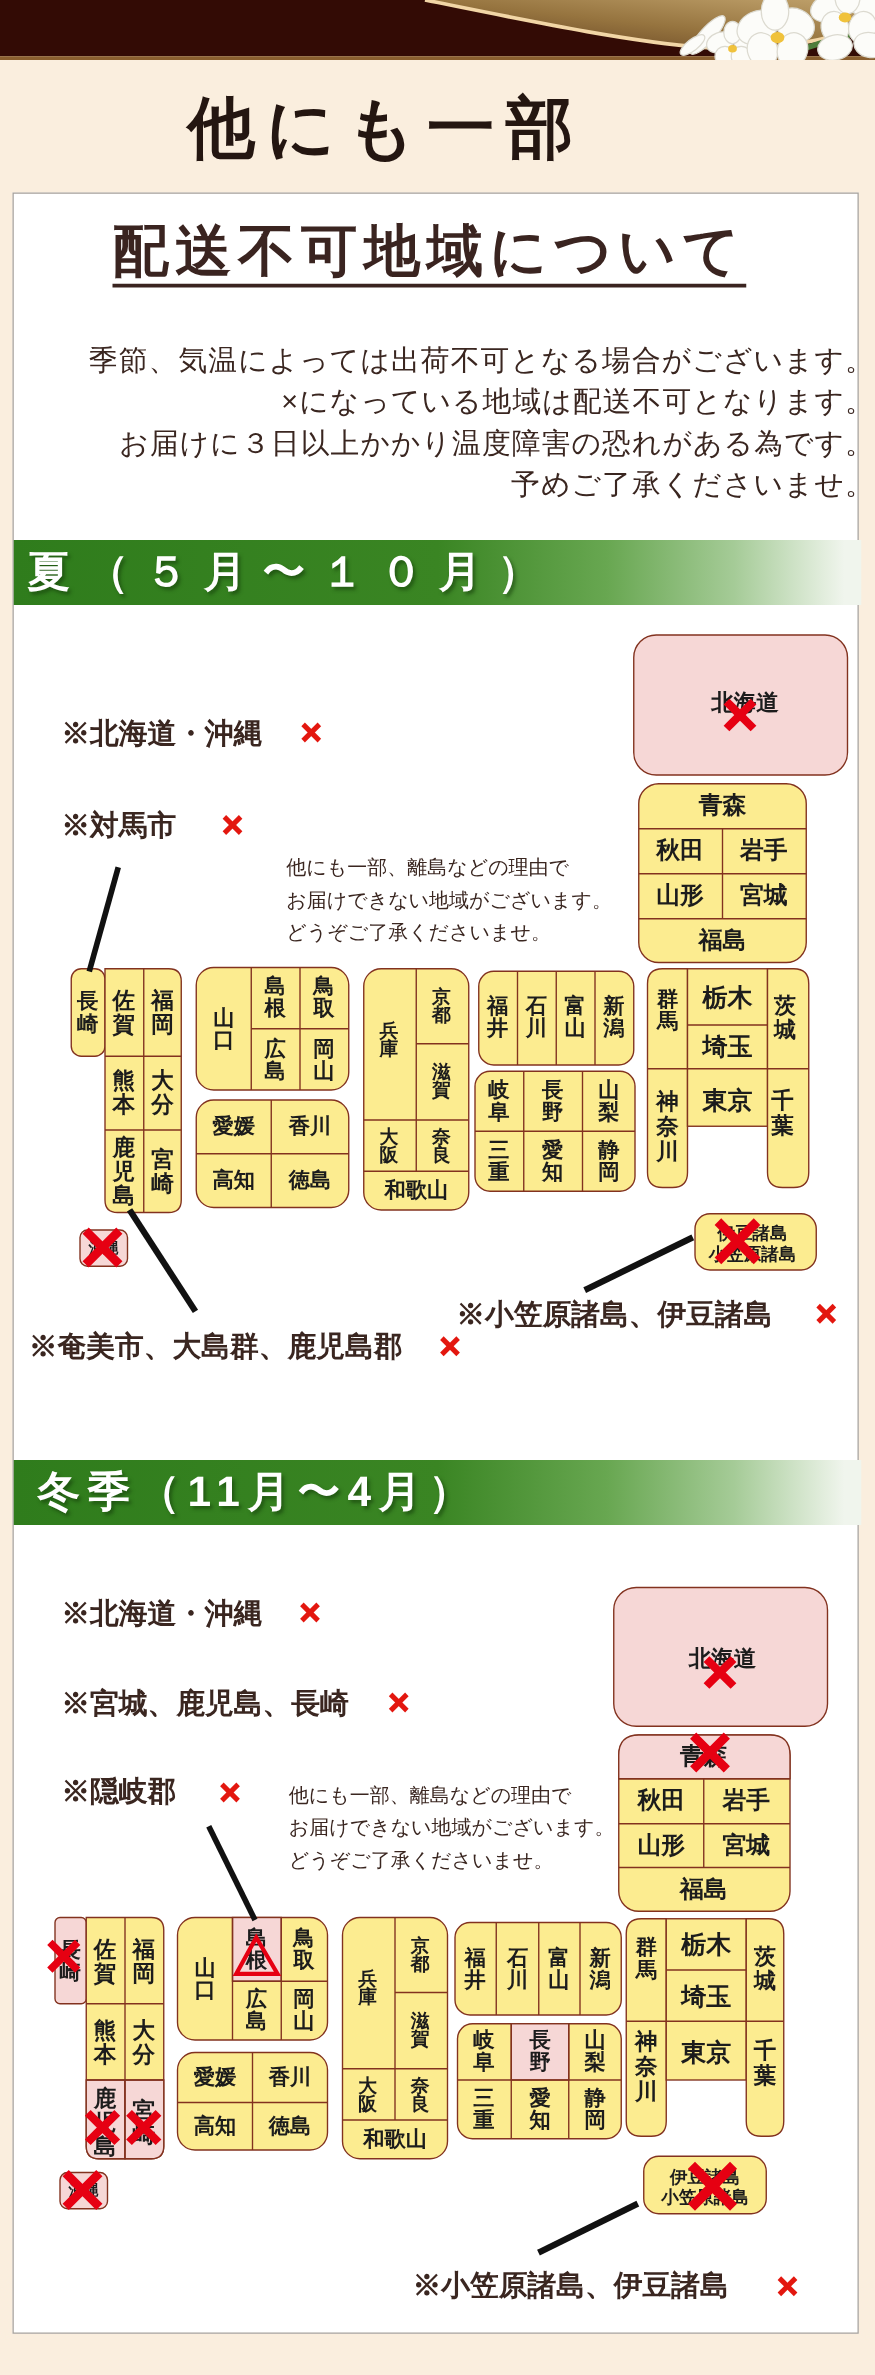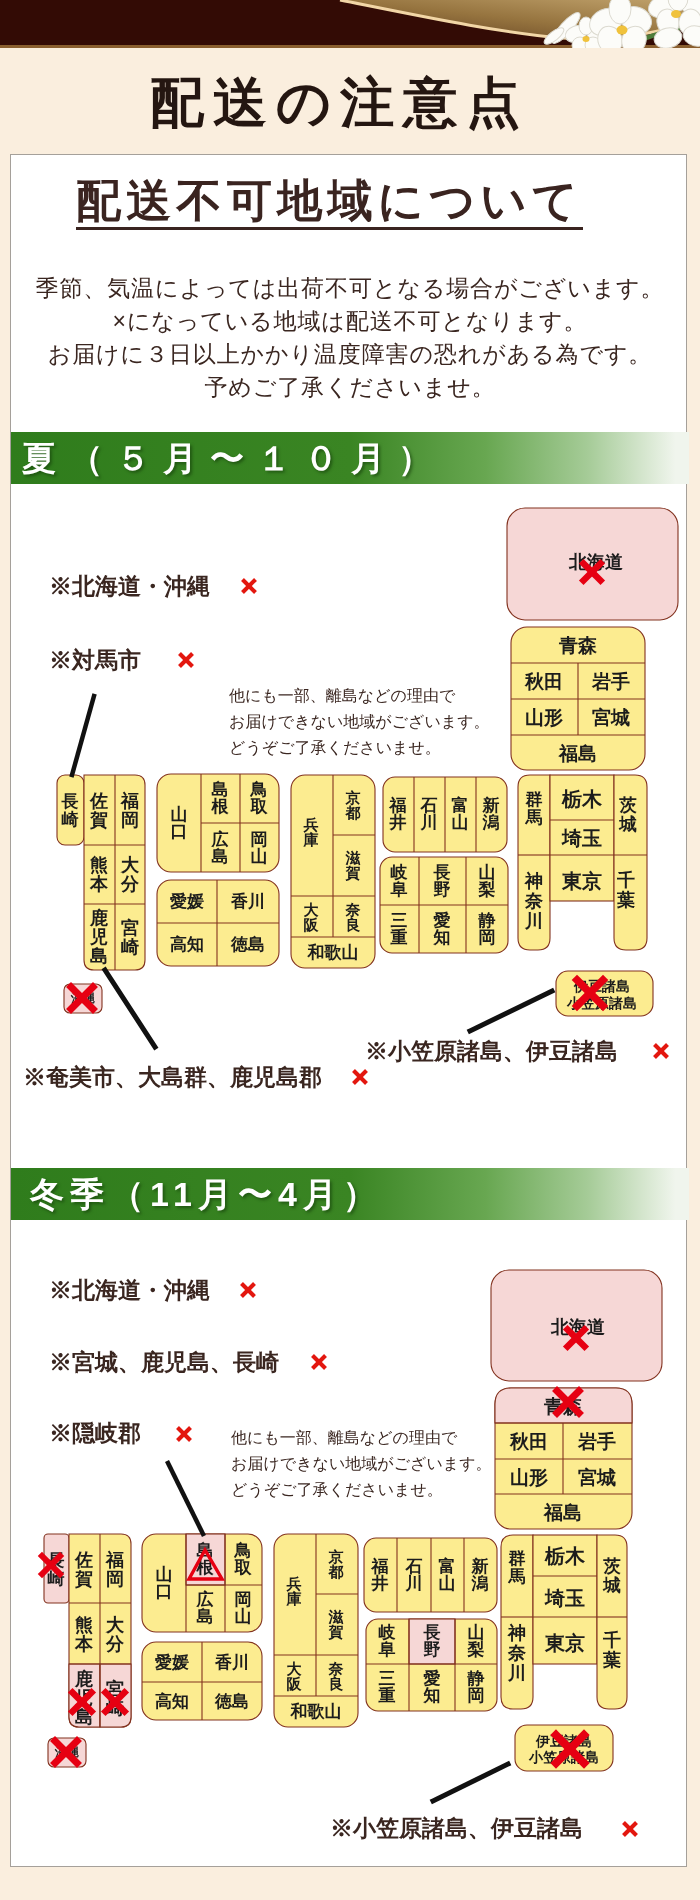--- a/index.html
+++ b/index.html
@@ -1,21 +1,21 @@
 <!DOCTYPE html>
 <html lang="ja"><head><meta charset="utf-8">
 <style>
 html,body{margin:0;padding:0;}
 body{width:700px;height:1900px;position:relative;background:#faeede;font-family:"Liberation Sans",sans-serif;overflow:hidden;}
 #hdr{position:absolute;top:0;left:0;width:700px;height:48px;}
 #title{position:absolute;top:67px;left:150px;font-family:"Liberation Serif",serif;font-weight:bold;font-size:54px;letter-spacing:9px;color:#241611;white-space:nowrap;}
 #whitebox{position:absolute;top:154px;left:10px;width:675px;height:1711px;background:#fff;border:1px solid #a5a09a;}
-#h2wrap{position:absolute;top:177px;left:76px;white-space:nowrap;}
+#h2wrap{position:absolute;top:177px;left:90px;white-space:nowrap;}
 #h2wrap span{display:inline-block;font-family:"Liberation Serif",serif;font-weight:bold;font-size:45px;line-height:48px;letter-spacing:5.3px;color:#3a2420;border-bottom:3px solid #3a2420;padding:0 0 2px 0;}
-#para{position:absolute;top:272px;left:0;width:700px;text-align:center;font-size:23px;letter-spacing:0.9px;line-height:33px;color:#3a2620;}
+#para{position:absolute;top:272px;left:0;width:700px;text-align:right;font-size:23px;letter-spacing:0.9px;line-height:33px;color:#3a2620;}
 .banner{position:absolute;left:11px;width:678px;height:52px;background:linear-gradient(90deg,#2f7c1c 0%,#3a8523 50%,#68a751 70%,#a5cb97 85%,#f0f5ed 98%);color:#fff;font-weight:bold;font-size:34px;line-height:52px;text-shadow:2px 2px 3px rgba(20,60,10,0.6);white-space:nowrap;}
 #overlay{position:absolute;top:0;left:0;}
 </style></head>
 <body>
 <svg id="hdr" width="700" height="48" viewBox="0 0 700 48">
  <rect x="0" y="0" width="700" height="45" fill="#330b05"></rect>
  <rect x="0" y="45" width="700" height="3" fill="#8a5f2f"></rect>
  <defs>
       <linearGradient id="wv" x1="0" y1="1" x2="1" y2="0">
    <stop offset="0" stop-color="#5e3c1e"></stop>
@@ -46,21 +46,21 @@
   <ellipse cx="690" cy="22" rx="11" ry="13" transform="rotate(15 690 22)"></ellipse>
   <ellipse cx="668" cy="38" rx="14" ry="10" transform="rotate(-12 668 38)"></ellipse>
   <ellipse cx="696" cy="36" rx="13" ry="10" transform="rotate(12 696 36)"></ellipse>
  </g>
  <g fill="#f0c23c">
   <ellipse cx="622" cy="30" rx="5.5" ry="4.5"></ellipse>
   <ellipse cx="676" cy="14" rx="5" ry="4"></ellipse>
   <ellipse cx="586" cy="39" rx="3.5" ry="3"></ellipse>
  </g>
 </svg>
-<div id="title">配送の注意点</div>
+<div id="title">他にも一部</div>
 <div id="whitebox"></div>
 <div id="h2wrap"><span>配送不可地域について</span></div>
 <div id="para">季節、気温によっては出荷不可となる場合がございます。<br>
 ×になっている地域は配送不可となります。<br>
 お届けに３日以上かかり温度障害の恐れがある為です。<br>
 予めご了承くださいませ。</div>
 <div class="banner" style="top:432px;"><span style="padding-left:11px;letter-spacing:13px;">夏（５月〜１０月）</span></div>
 <div class="banner" style="top:1168px;"><span style="padding-left:19px;letter-spacing:6px;">冬季（11月〜4月）</span></div>
 <svg id="overlay" width="700" height="1900" viewBox="0 0 700 1900">
 <rect x="507" y="508" width="171" height="112" rx="18" fill="#f6d7d6" stroke="#82321f" stroke-width="1.1"></rect>

